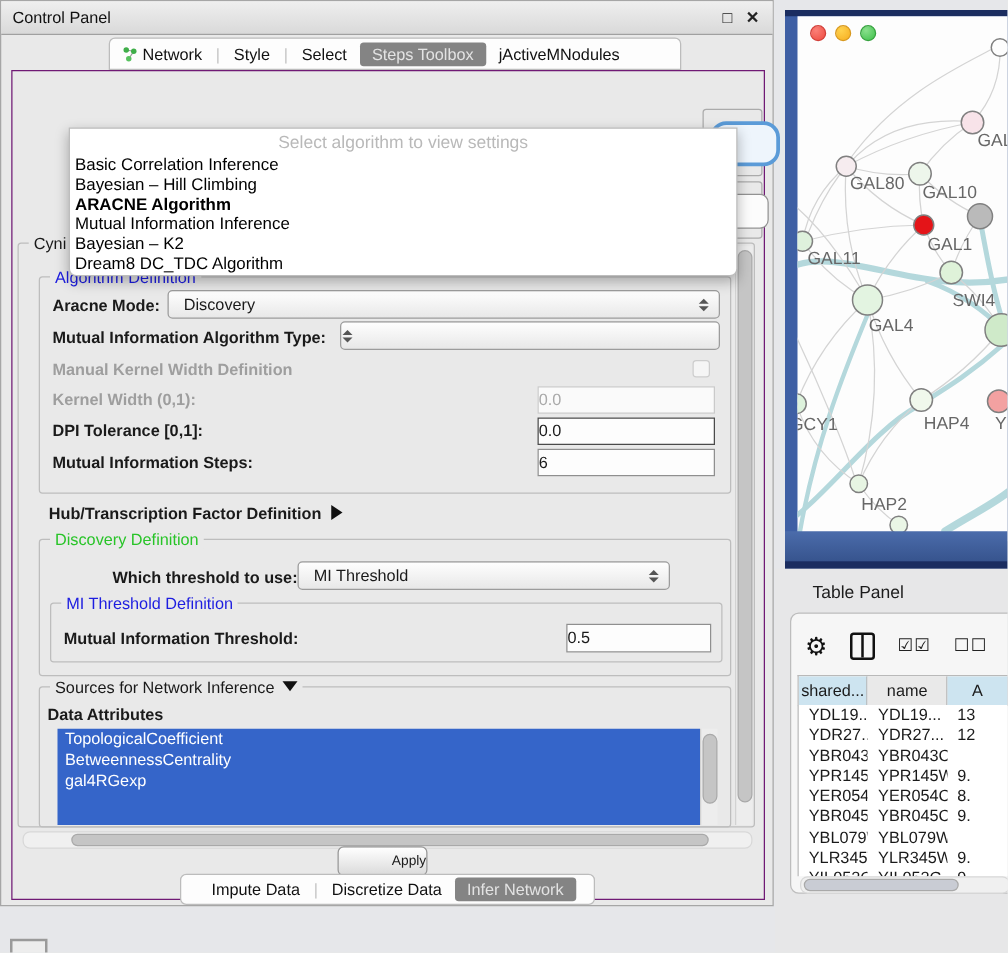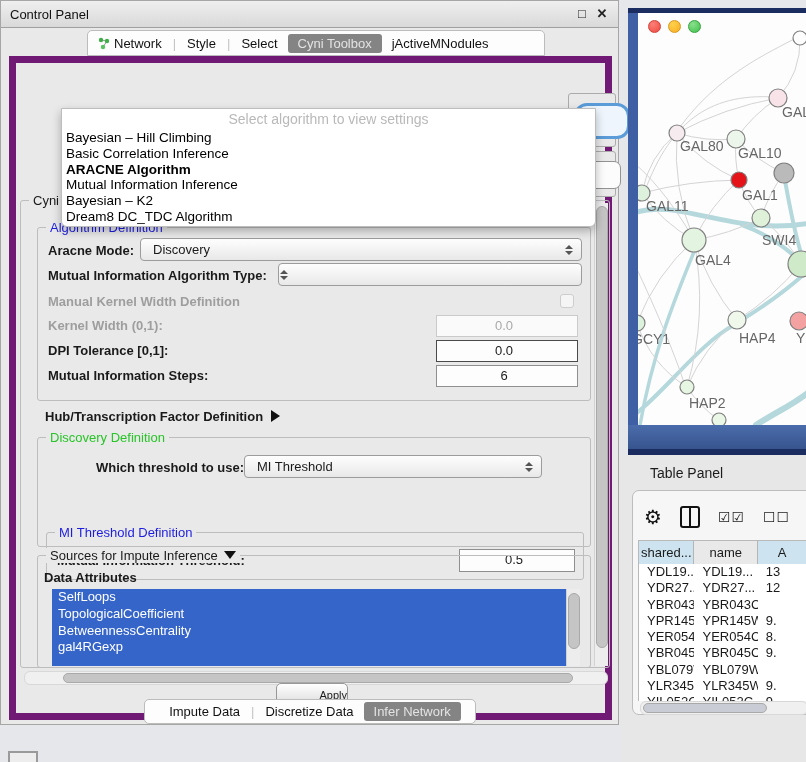--- a/index.html
+++ b/index.html
@@ -12,21 +12,21 @@
             border-bottom:1px solid #a0a0a0;line-height:26px;}
   .titlebar .t{margin-left:9px;font-size:13px;color:#111;}
   .winbtn{top:5px;width:16px;height:16px;font-size:13px;line-height:16px;text-align:center;color:#222;cursor:default;}
   
   .tabwrap{left:86px;top:29px;width:456px;height:24px;background:#fdfdfd;border:1px solid #bcbcbc;
            border-radius:5px 5px 0 0;display:flex;align-items:center;font-size:13px;}
   .tab{padding:2px 10px;white-space:nowrap;border-radius:4px;color:#111;}
   .tab.sel{background:#848484;color:#e3e3e3;border-radius:3px;}
   .tabsep{color:#c4c4c4;padding:0 1px;}
   
-  .inner{left:8px;top:55px;width:603px;height:664px;border:7px solid #701a75;background:#e9e9e9;box-sizing:border-box;}
+  .inner{left:8px;top:55px;width:603px;height:664px;border:1px solid #701a75;background:#e9e9e9;box-sizing:border-box;}
   
   .frag-box{border:1px solid #ababab;border-radius:3px;background:#e9e9e9;}
   .frag-combo{border:3px solid #5b9bd8;border-radius:13px;background:#eef5fc;}
   .frag-field{border:1px solid #939393;border-radius:7px;background:#fcfcfc;}
   
   .dd{left:45px;top:45px;width:533px;height:117px;background:#fff;border:1px solid #bdbdbd;
       border-radius:0 0 6px 6px;box-shadow:0 4px 10px rgba(0,0,0,.28);z-index:20;}
   .dd-placeholder{height:21px;line-height:21px;text-align:center;color:#b9b9b9;font-size:14px;}
   .dd-item{height:15.8px;line-height:15.8px;padding-left:4px;font-size:13.5px;color:#000;white-space:nowrap;}
   .dd-item.bold{font-weight:bold;}
@@ -39,21 +39,21 @@
   .lbl.b{font-weight:bold;}
   .lbl.dis{color:#9e9e9e;font-weight:bold;}
   .combo{background:linear-gradient(#fefefe,#e8e8e8);border:1px solid #9c9c9c;border-radius:4px;
          box-sizing:border-box;font-size:13px;display:flex;align-items:center;}
   .combo .val{flex:1;padding-left:12px;white-space:nowrap;overflow:hidden;}
   .spin{width:9px;margin-right:8px;display:flex;flex-direction:column;align-items:center;gap:2px;}
   .spin i{display:block;width:0;height:0;border-left:4px solid transparent;border-right:4px solid transparent;}
   .spin .up{border-bottom:4px solid #555;}
   .spin .dn{border-top:4px solid #555;}
   .field{background:#fdfdfd;border:1px solid #8f8f8f;box-sizing:border-box;font-size:13px;
-         text-align:center;padding-right:6px;line-height:20px;}
+         text-align:left;padding-right:6px;line-height:20px;}
   .field.dis{color:#a9a9a9;border-color:#cacaca;background:#fafafa;}
   .field.dark{border-color:#4a4a4a;}
   .checkbox{width:14px;height:14px;border:1px solid #cdcdcd;border-radius:3px;background:#f5f5f5;box-sizing:border-box;}
   .tri-r{display:inline-block;width:0;height:0;border-top:6px solid transparent;border-bottom:6px solid transparent;
          border-left:9px solid #111;margin-left:8px;vertical-align:-1px;}
   .tri-d{display:inline-block;width:0;height:0;border-left:6px solid transparent;border-right:6px solid transparent;
          border-top:8px solid #111;margin-left:6px;vertical-align:1px;}
   
   .vtrack{background:#ededed;border-left:1px solid #d2d2d2;}
   .vthumb{background:#c5c5c5;border:1px solid #a9a9a9;border-radius:6px;}
@@ -102,39 +102,39 @@
             <line x1="3" y1="3" x2="9" y2="4" stroke="#999" stroke-width="1"></line>
             <line x1="5" y1="10" x2="9" y2="4" stroke="#999" stroke-width="1"></line>
             <circle cx="3" cy="3" r="2.2" fill="#3fae49"></circle>
             <circle cx="9" cy="4" r="2.2" fill="#3fae49"></circle>
             <circle cx="5" cy="10" r="2.2" fill="#57c25f"></circle>
           </svg></span><span>Network</span></span>
       <span class="tabsep">|</span>
       <span class="tab"><span>Style</span></span>
       <span class="tabsep">|</span>
       <span class="tab"><span>Select</span></span>
-      <span class="tab sel"><span>Cyni Toolbox</span></span>
+      <span class="tab sel"><span>Steps Toolbox</span></span>
       <span class="tab"><span>jActiveMNodules</span></span>
     </div>
 
   <div class="abs inner">
 
     <div class="abs frag-box" style="left:552px;top:30px;width:46px;height:52px;">
       <div class="abs frag-combo" style="left:5px;top:9px;width:50px;height:30px;"></div>
     </div>
     <div class="abs frag-box" style="left:552px;top:88px;width:46px;height:44px;">
       <div class="abs frag-field" style="left:6px;top:9px;width:44px;height:26px;"></div>
     </div>
     <div class="abs frag-field" style="left:62px;top:92px;width:492px;height:32px;"></div>
 
     <div class="abs dd">
       <div class="dd-placeholder">Select algorithm to view settings</div>
       <div id="algo-list">
+          <div class="dd-item">Basic Correlation Inference</div>
           <div class="dd-item">Bayesian – Hill Climbing</div>
-          <div class="dd-item">Basic Correlation Inference</div>
           <div class="dd-item bold">ARACNE Algorithm</div>
           <div class="dd-item">Mutual Information Inference</div>
           <div class="dd-item">Bayesian – K2</div>
           <div class="dd-item">Dream8 DC_TDC Algorithm</div>
         </div>
     </div>
 
     <div class="abs gb" style="left:4px;top:137px;width:590px;height:468px;">
       <span class="legend">Cyni Algorithm Settings</span>
 
@@ -184,34 +184,33 @@
 
         <span class="abs lbl b" style="left:58px;top:22px;">Which threshold to use:</span>
         <div class="abs combo" style="left:206px;top:17px;width:298px;height:23px;">
           <span class="val">MI Threshold</span>
           <span class="spin">
               <i class="up"></i>
               <i class="dn"></i>
             </span>
         </div>
 
-        <div class="abs gb" style="left:8px;top:50px;width:538px;height:48px;margin-top:44px;">
+        <div class="abs gb" style="left:8px;top:50px;width:538px;height:48px;">
           <span class="legend blue">MI Threshold Definition</span>
           <span class="abs lbl b" style="left:10px;top:20px;">Mutual Information Threshold:</span>
           <div class="abs field" style="left:412px;top:16px;width:116px;height:23px;">0.5</div>
         </div>
       </div>
 
       <div class="abs gb" style="left:16px;top:354px;width:554px;height:113px;">
         <span class="legend">
-          <span>Sources for Impute Inference</span><span class="tri-d"></span>
+          <span>Sources for Network Inference</span><span class="tri-d"></span>
         </span>
         <span class="abs lbl b" style="left:6px;top:14px;">Data Attributes</span>
         <div class="abs attr-list" style="left:14px;top:33px;width:514px;height:77px;" id="attr-list">
-            <div class="attr-item">SelfLoops</div>
             <div class="attr-item">TopologicalCoefficient</div>
             <div class="attr-item">BetweennessCentrality</div>
             <div class="attr-item">gal4RGexp</div>
           </div>
         <div class="abs vtrack" style="left:528px;top:33px;width:13px;height:77px;">
           <div class="abs vthumb" style="left:1px;top:4px;width:10px;height:54px;"></div>
         </div>
       </div>
     </div>
 

